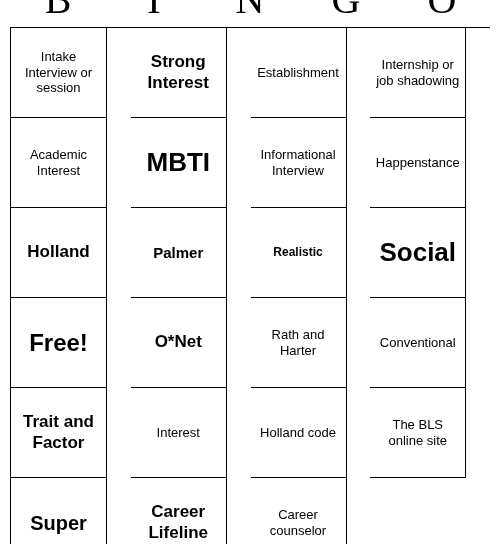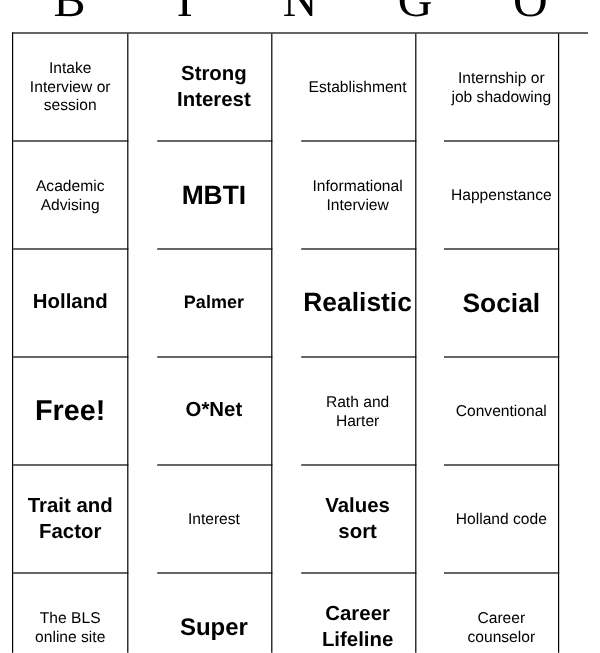--- a/index.html
+++ b/index.html
@@ -58,21 +58,21 @@
       text-align: center;
       padding: 4px;
     }
 
     .bingo-cell .cell-text {
       font-size: 13px;
       line-height: 1.2;
     }
 
     .bingo-cell .cell-text-large {
-      font-size: 22px;
+      font-size: 26px;
       font-weight: bold;
       line-height: 1.15;
     }
 
     .bingo-cell .cell-text-free {
       font-size: 24px;
       font-weight: bold;
     }
   </style>
 </head>
@@ -93,39 +93,39 @@
       <div class="bingo-cell">
         <span class="cell-text" style="font-size: 17px; font-weight: bold;">Strong Interest</span>
       </div>
       <div class="bingo-cell">
         <span class="cell-text">Establishment</span>
       </div>
       <div class="bingo-cell">
         <span class="cell-text">Internship or job shadowing</span>
       </div>
       <div class="bingo-cell">
-        <span class="cell-text">Academic Advising</span>
+        <span class="cell-text">Academic Interest</span>
       </div>
       <div class="bingo-cell">
         <span class="cell-text-large">MBTI</span>
       </div>
       <div class="bingo-cell">
         <span class="cell-text">Informational Interview</span>
       </div>
       <div class="bingo-cell">
         <span class="cell-text">Happenstance</span>
       </div>
       <div class="bingo-cell">
         <span class="cell-text" style="font-size: 17px; font-weight: bold;">Holland</span>
       </div>
       <div class="bingo-cell">
         <span class="cell-text" style="font-size: 15px; font-weight: bold;">Palmer</span>
       </div>
       <div class="bingo-cell">
-        <span class="cell-text" style="font-size: 22px; font-weight: bold;">Realistic</span>
+        <span class="cell-text" style="font-size: 12px; font-weight: bold;">Realistic</span>
       </div>
       <div class="bingo-cell">
         <span class="cell-text-large">Social</span>
       </div>
       <div class="bingo-cell">
         <span class="cell-text-free">Free!</span>
       </div>
       <div class="bingo-cell">
         <span class="cell-text" style="font-size: 17px; font-weight: bold;">O*Net</span>
       </div>
@@ -135,23 +135,20 @@
       <div class="bingo-cell">
         <span class="cell-text">Conventional</span>
       </div>
       <div class="bingo-cell">
         <span class="cell-text" style="font-size: 17px; font-weight: bold;">Trait and Factor</span>
       </div>
       <div class="bingo-cell">
         <span class="cell-text">Interest</span>
       </div>
       <div class="bingo-cell">
-        <span class="cell-text" style="font-size: 17px; font-weight: bold;">Values sort</span>
-      </div>
-      <div class="bingo-cell">
         <span class="cell-text">Holland code</span>
       </div>
       <div class="bingo-cell">
         <span class="cell-text">The BLS online site</span>
       </div>
       <div class="bingo-cell">
         <span class="cell-text" style="font-size: 20px; font-weight: bold;">Super</span>
       </div>
       <div class="bingo-cell">
         <span class="cell-text" style="font-size: 17px; font-weight: bold;">Career Lifeline</span>

